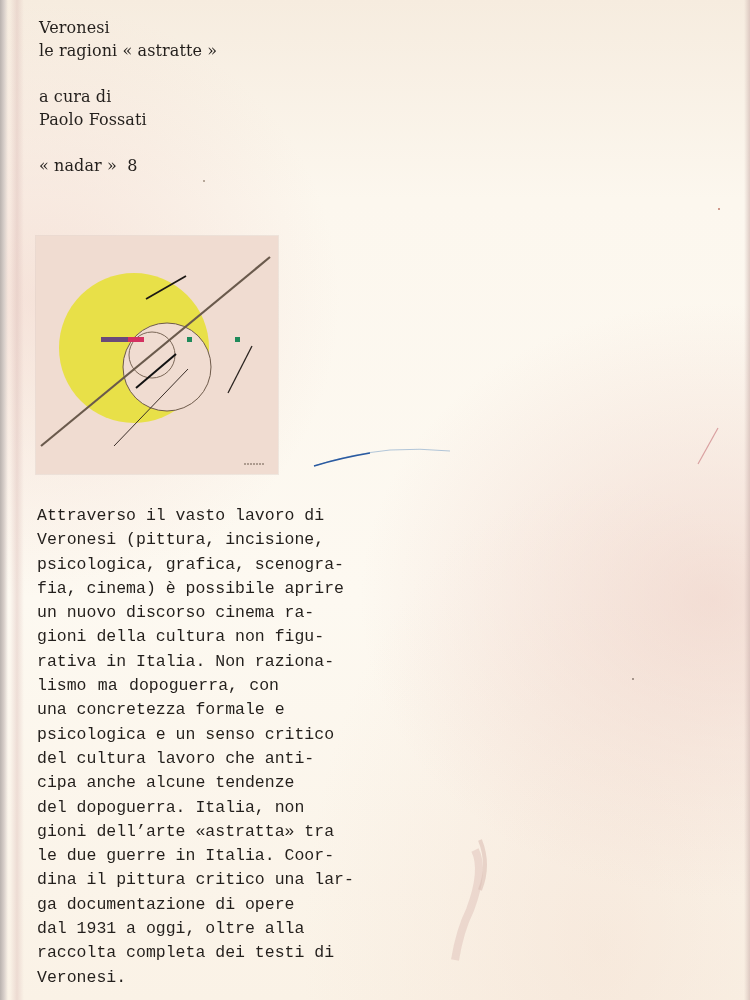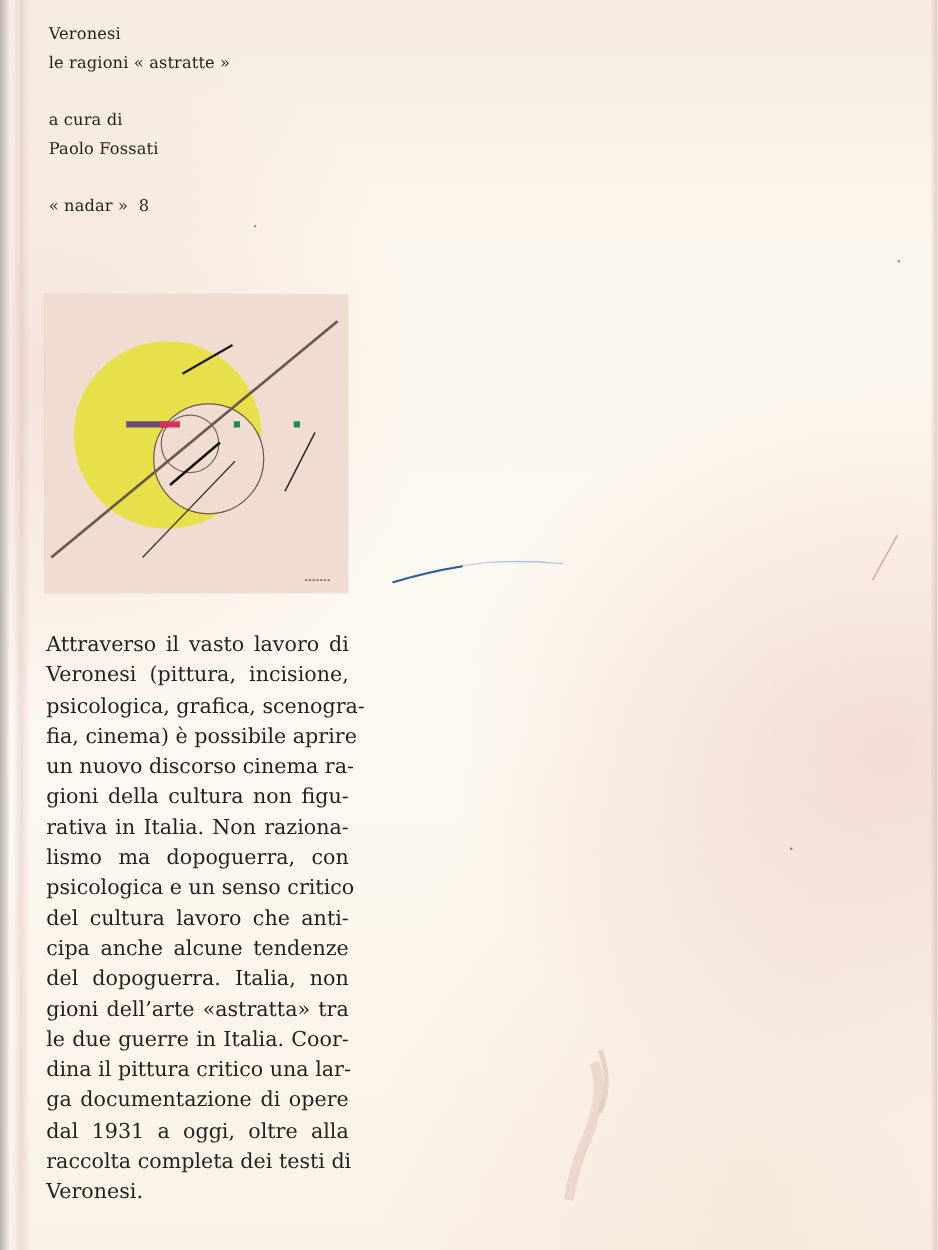--- a/index.html
+++ b/index.html
@@ -24,35 +24,35 @@
     .spine-crease {
       position: absolute; left: 10px; top: 0; bottom: 0; width: 14px;
       background: linear-gradient(90deg, rgba(225,200,195,0.0) 0%, rgba(220,190,185,0.45) 50%, rgba(225,200,195,0) 100%);
     }
     .right-edge {
       position: absolute; right: 0; top: 0; bottom: 0; width: 6px;
       background: linear-gradient(90deg, rgba(235,210,200,0) 0%, rgba(210,185,180,0.7) 100%);
     }
     .header-block {
       position: absolute; left: 39px; top: 16px;
-      font-size: 13px; line-height: 23px; letter-spacing: 0.1px;
+      font-size: 16px; line-height: 23px; letter-spacing: 0.1px;
     }
     .header-block .line { white-space: pre; display: block; }
     .gap { height: 23px; }
     .artwork {
       position: absolute; left: 36px; top: 236px; width: 242px; height: 238px;
       background: #f0dcd1;
       box-shadow: 0 0 0 1px rgba(200,180,170,0.25);
     }
     .artwork svg { position: absolute; left: 0; top: 0; }
     .body-text {
       position: absolute; left: 37px; top: 504px; width: 242px;
       font-size: 16.5px; line-height: 24.3px; text-align: justify;
     }
-    .body-text .bl { display: block; white-space: nowrap; text-align-last: justify; }
+    .body-text .bl { display: block; white-space: nowrap; text-align-last: justify; font-family: Liberation Mono, monospace; }
     .body-text .bl.last { text-align-last: left; }
     .pen-mark { position: absolute; left: 300px; top: 440px; }
     .red-mark { position: absolute; left: 690px; top: 420px; }
     .stain { position: absolute; left: 430px; top: 820px; }
     .dot { position: absolute; width: 2px; height: 2px; border-radius: 50%; background: #8a7a70; }
   </style>
 </head>
 <body>
 
 <div class="page-bg"></div>
@@ -90,20 +90,21 @@
 
 <div class="body-text">
   <span class="bl">Attraverso il vasto lavoro di</span>
   <span class="bl">Veronesi (pittura, incisione,</span>
   <span class="bl">psicologica, grafica, scenogra-</span>
   <span class="bl">fia, cinema) è possibile aprire</span>
   <span class="bl">un nuovo discorso cinema ra-</span>
   <span class="bl">gioni della cultura non figu-</span>
   <span class="bl">rativa in Italia. Non raziona-</span>
   <span class="bl">lismo ma dopoguerra, con</span>
+  <span class="bl">una concretezza formale e</span>
   <span class="bl">psicologica e un senso critico</span>
   <span class="bl">del cultura lavoro che anti-</span>
   <span class="bl">cipa anche alcune tendenze</span>
   <span class="bl">del dopoguerra. Italia, non</span>
   <span class="bl">gioni dell’arte «astratta» tra</span>
   <span class="bl">le due guerre in Italia. Coor-</span>
   <span class="bl">dina il pittura critico una lar-</span>
   <span class="bl">ga documentazione di opere</span>
   <span class="bl">dal 1931 a oggi, oltre alla</span>
   <span class="bl">raccolta completa dei testi di</span>

